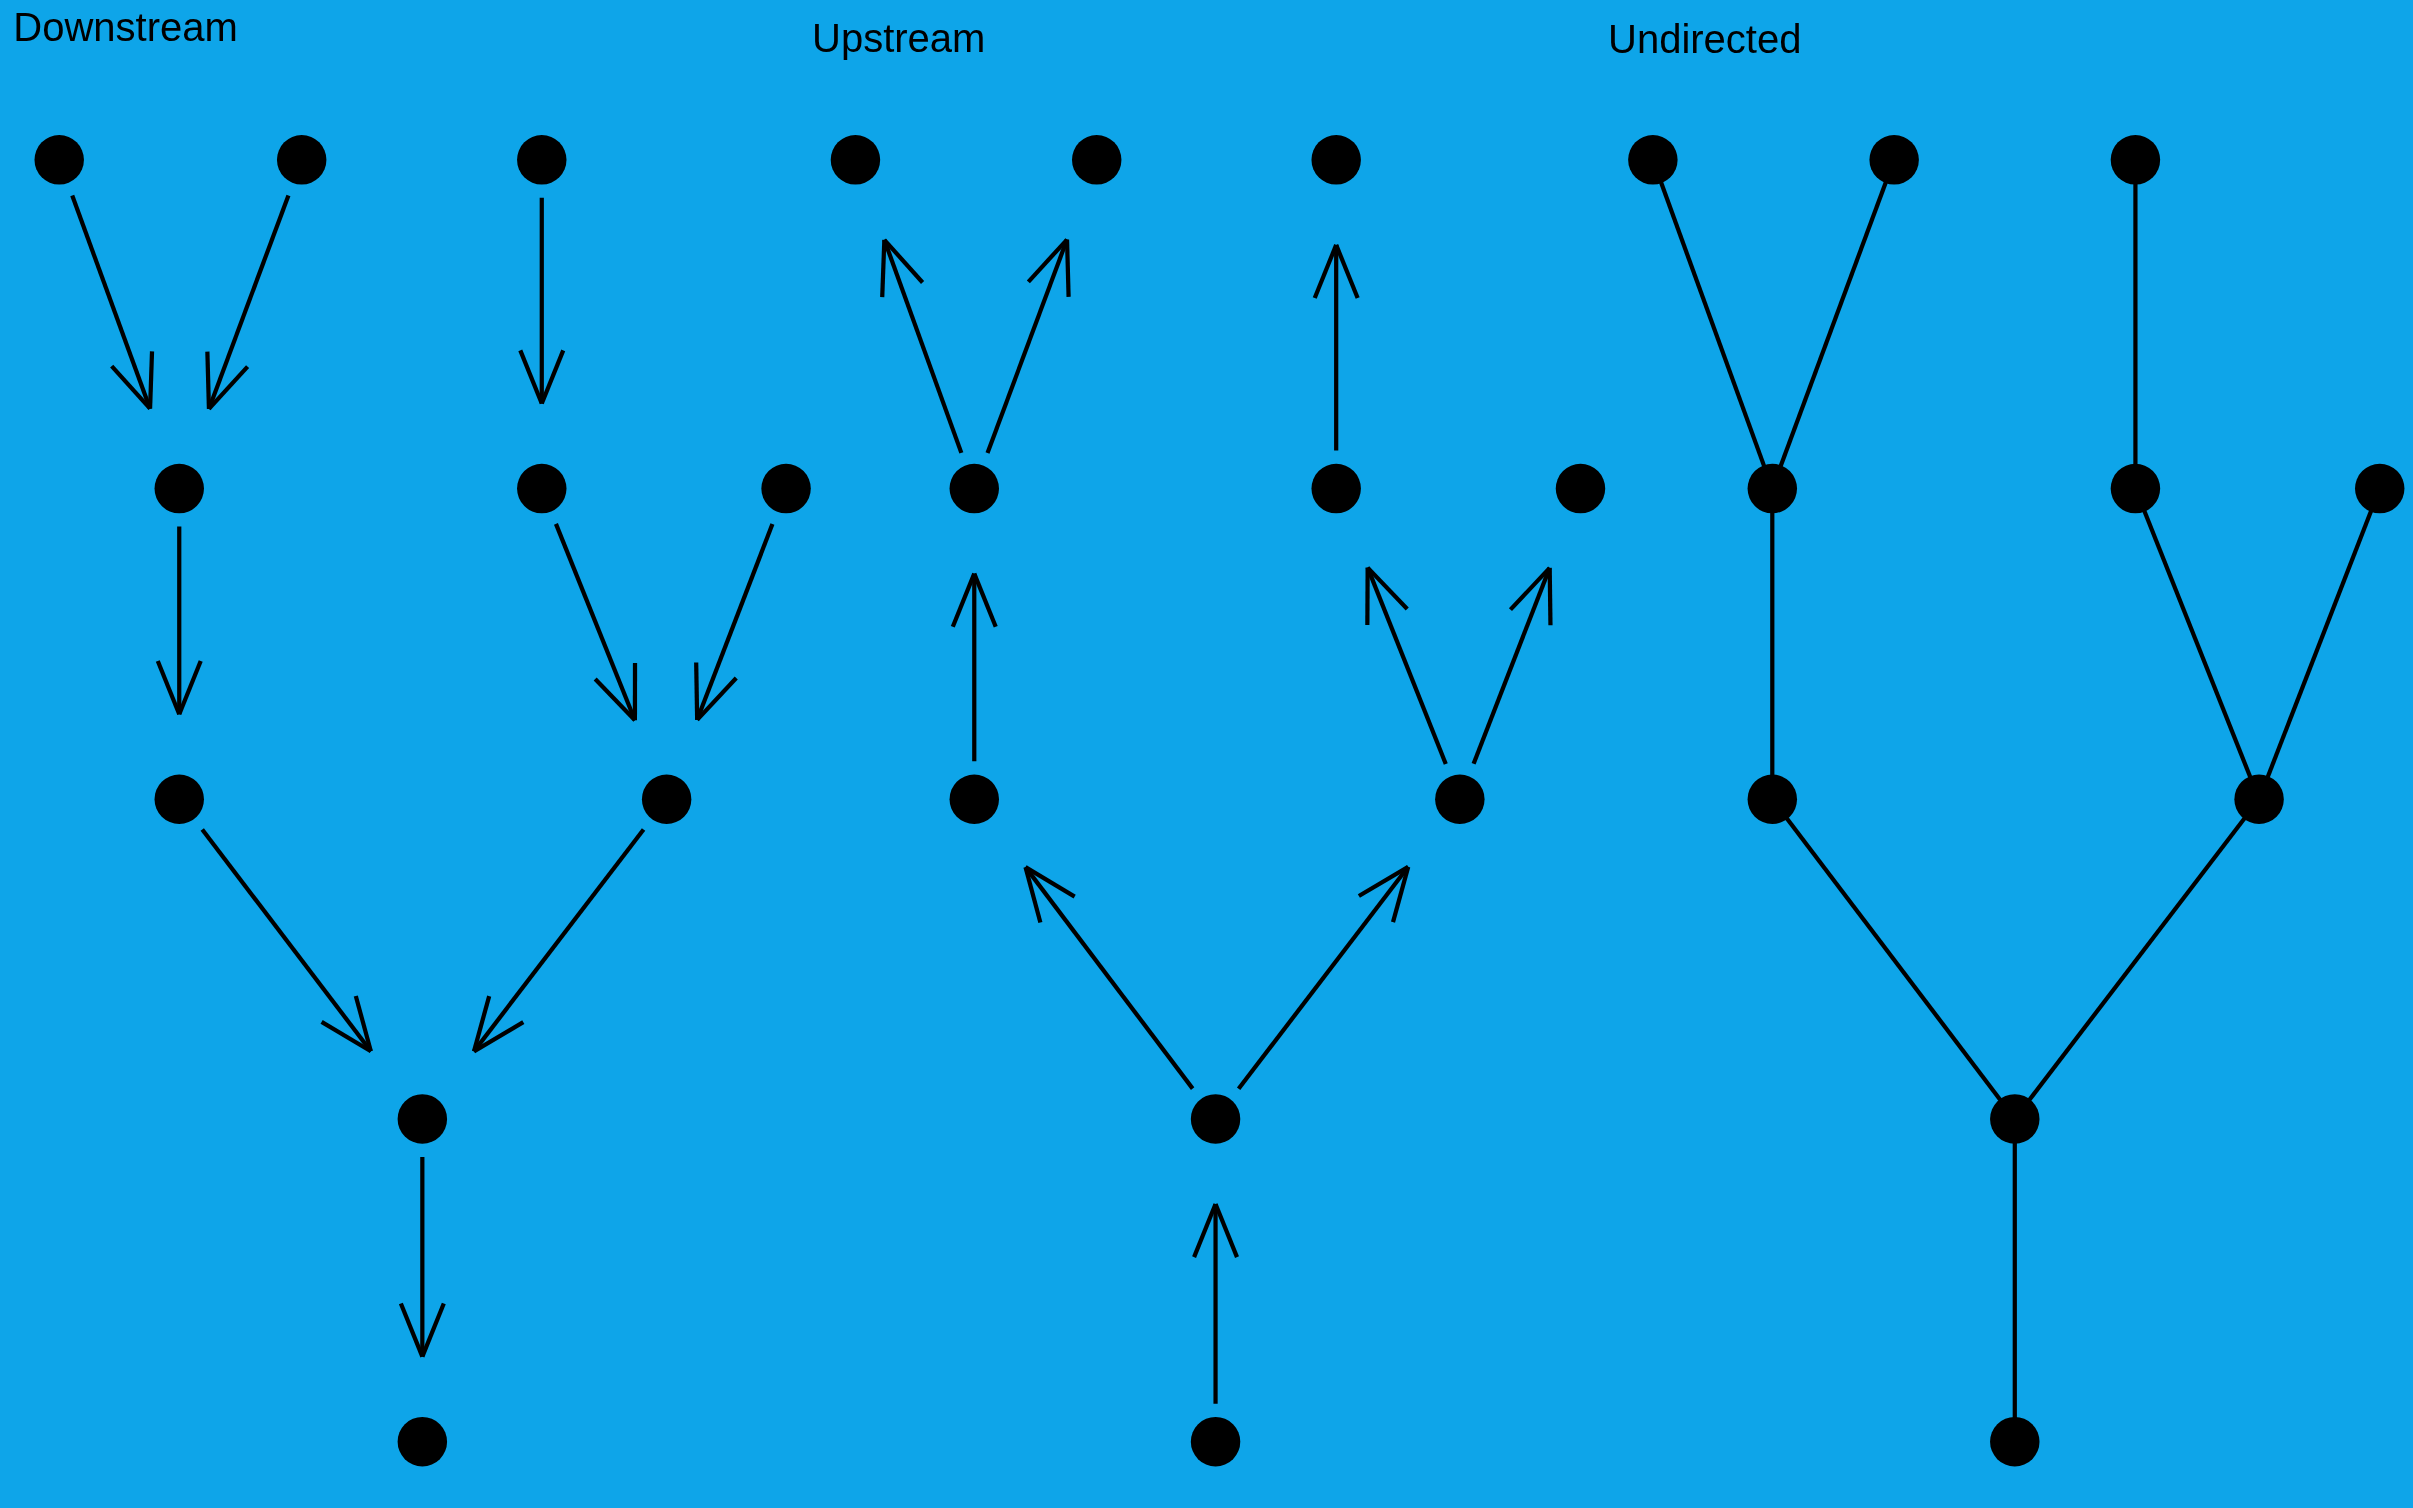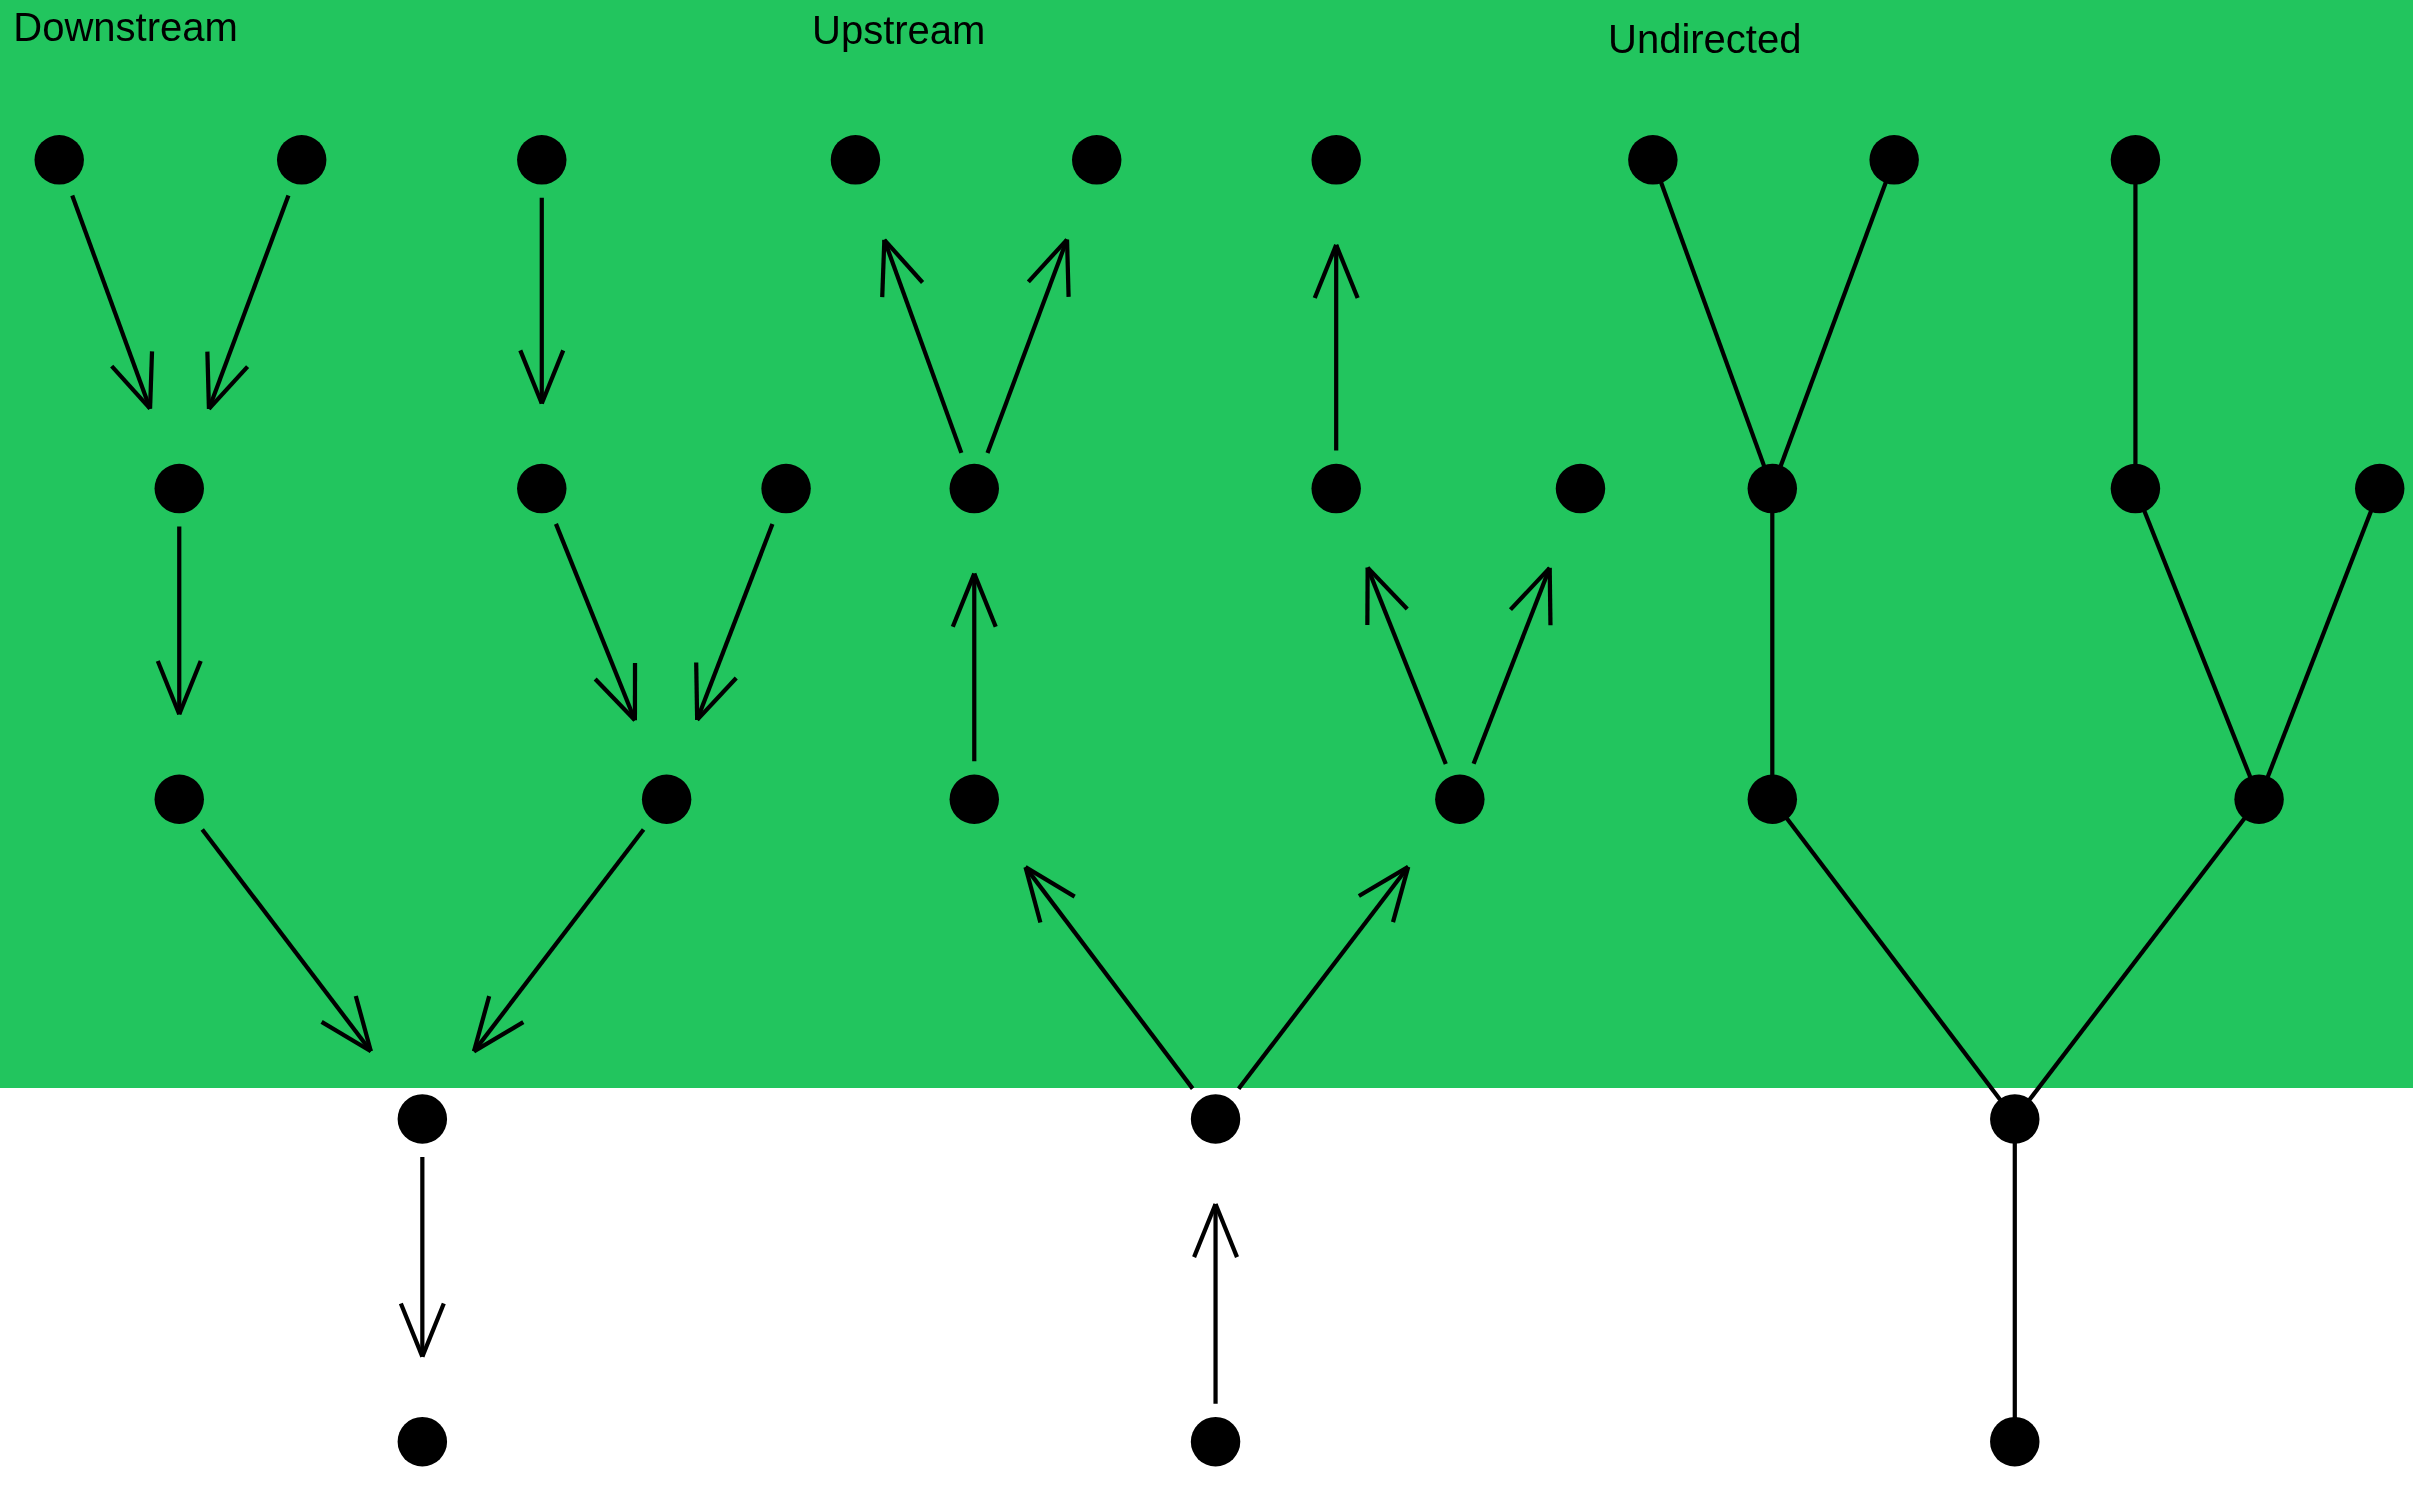--- a/index.html
+++ b/index.html
@@ -1,18 +1,18 @@
 <!DOCTYPE html>
 <html style="font-size:9.7px"><head>
 <meta charset="utf-8">
 <title>Graph Traversal Modes</title>
 <style>
   html,body{margin:0;padding:0;background:#ffffff;}
   body{width:2413px;height:1508px;font-family:"Liberation Sans", sans-serif;overflow:hidden;}
-  #stage{position:relative;width:2413px;height:1088px;background:#22c55e;}
+  #stage{position:relative;width:2413px;height:1508px;background:#0ea5e9;}
   svg#canvas{position:absolute;left:0;top:0;width:2413px;height:1508px;display:block;}
   .panel-label{
     position:absolute;
     font-family:"Liberation Sans", sans-serif;
     font-size:40px;
     line-height:40px;
     color:#000000;
     white-space:nowrap;
     letter-spacing:0px;
   }
@@ -171,18 +171,18 @@
         <circle cx="3945" cy="810" r="41" fill="#000000"></circle>
         <circle cx="2938" cy="1325" r="41" fill="#000000"></circle>
         <circle cx="3745" cy="1325" r="41" fill="#000000"></circle>
         <circle cx="3340" cy="1855" r="41" fill="#000000"></circle>
         <circle cx="3340" cy="2390" r="41" fill="#000000"></circle>
       </g>
   </svg>
 
   <div class="panel-label" id="label-downstream" style="left: 13.3px; top: 7.2px;">Downstream</div>
 
-  <div class="panel-label" id="label-upstream" style="left: 812px; top: 10px;">Upstream</div>
+  <div class="panel-label" id="label-upstream" style="left: 812px; top: 18px;">Upstream</div>
 
   <div class="panel-label" id="label-undirected" style="left: 1608px; top: 19px;">Undirected</div>
 
 </div>
 
 
 </body></html>

